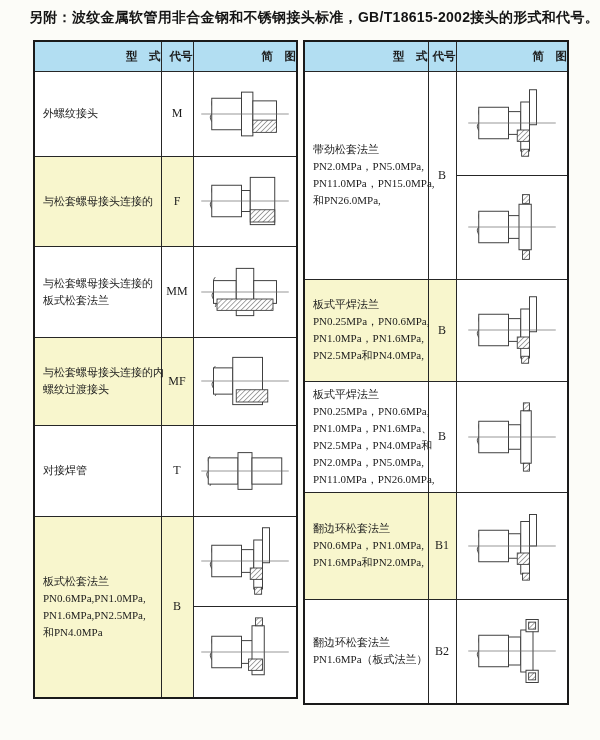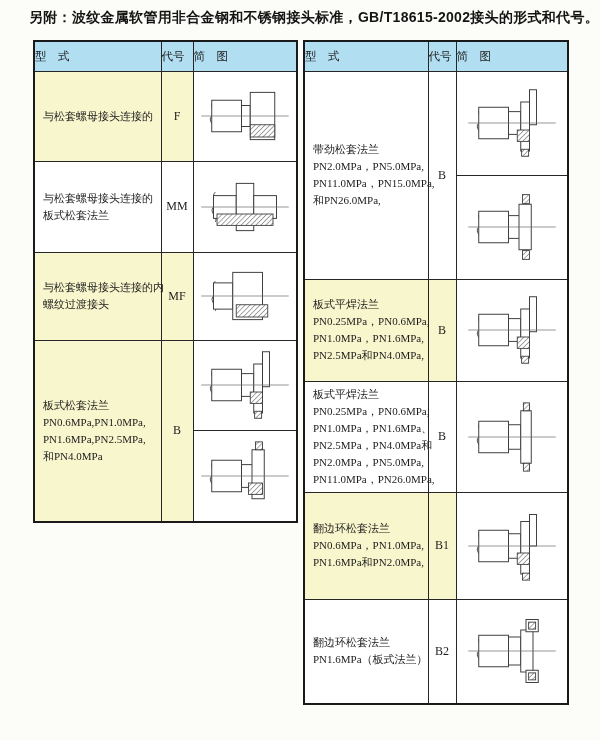--- a/index.html
+++ b/index.html
@@ -21,22 +21,22 @@
     border:2px solid #1a1a1a;
     background:#ffffff;
   }
   #tblL{left:33px;width:263px;}
   #tblR{left:303px;width:264px;}
   .tbl th,.tbl td{border:1px solid #262626;padding:0;}
   .tbl thead tr{height:30px;}
   .tbl th{
     background:#b2def2;
     font-family:"Liberation Serif","DejaVu Serif",serif;
-    font-size:11.5px;font-weight:normal;color:#1c1c1c;
-    text-align:left;vertical-align:middle;
+    font-size:11.5px;font-weight:bold;color:#1c1c1c;
+    text-align:right;vertical-align:middle;
   }
   td.type{
     vertical-align:middle;padding:4px 2px 4px 8px;
     font-size:11px;line-height:17px;
   }
   td.code{
     text-align:center;vertical-align:middle;
     font-size:12px;font-family:"Liberation Serif","DejaVu Serif",serif;
   }
   tr.hl td.type, tr.hl td.code{background:#f8f6cd;}
@@ -59,20 +59,46 @@
       <col style="width:104px">
     </colgroup>
   <thead>
     <tr>
       <th>型　式</th>
       <th>代号</th>
       <th>简　图</th>
     </tr>
   </thead>
   <tbody>
+      <tr style="height: 85px;">
+        <td class="type">
+          <div class="tline">外螺纹接头</div>
+        </td>
+        <td class="code">M</td>
+        <td class="diag">
+          <div class="dwrap" style="height: 83px;">
+            <div class="dcell">
+              <svg viewBox="0 0 104 80">
+                <defs>
+                  <pattern id="hatch0" width="4" height="4" patternUnits="userSpaceOnUse" patternTransform="rotate(45)">
+                    <rect width="4" height="4" fill="#ffffff"></rect>
+                    <line x1="0" y1="0" x2="0" y2="4" stroke="#555" stroke-width="1.2"></line>
+                  </pattern>
+                </defs>
+                <path d="M16,23 C 10,29 20,35 14,40 C 8,46 20,52 16,57" fill="none" stroke="#3a3a3a" stroke-width="1"></path>
+                <rect x="14" y="22" width="34" height="36" fill="#fff" stroke="#3a3a3a" stroke-width="1.1"></rect>
+                <rect x="48" y="15" width="13" height="50" fill="#fff" stroke="#3a3a3a" stroke-width="1.1"></rect>
+                <rect x="61" y="25" width="27" height="30" fill="#fff" stroke="#3a3a3a" stroke-width="1.1"></rect>
+                <rect x="61" y="47" width="27" height="14" fill="url(#hatch0)" stroke="#3a3a3a" stroke-width="1"></rect>
+                <line x1="2" y1="40" x2="102" y2="40" stroke="#6a6a6a" stroke-width="0.8"></line>
+              </svg>
+            </div>
+          </div>
+        </td>
+      </tr>
       <tr class="hl" style="height: 90px;">
         <td class="type">
           <div class="tline">与松套螺母接头连接的</div>
         </td>
         <td class="code">F</td>
         <td class="diag">
           <div class="dwrap" style="height: 88px;">
             <div class="dcell">
               <svg viewBox="0 0 104 80">
                 <defs>
@@ -132,20 +158,45 @@
                 <defs>
                   <pattern id="hatch3" width="4" height="4" patternUnits="userSpaceOnUse" patternTransform="rotate(45)">
                     <rect width="4" height="4" fill="#ffffff"></rect>
                     <line x1="0" y1="0" x2="0" y2="4" stroke="#555" stroke-width="1.2"></line>
                   </pattern>
                 </defs>
                 <path d="M18,23 C 12,29 22,35 16,40 C 10,46 22,52 18,57" fill="none" stroke="#3a3a3a" stroke-width="1"></path>
                 <rect x="16" y="25" width="22" height="30" fill="#fff" stroke="#3a3a3a" stroke-width="1.1"></rect>
                 <rect x="38" y="13" width="34" height="54" fill="#fff" stroke="#3a3a3a" stroke-width="1.1"></rect>
                 <rect x="42" y="50" width="36" height="14" fill="url(#hatch3)" stroke="#3a3a3a" stroke-width="1"></rect>
+                <line x1="2" y1="40" x2="102" y2="40" stroke="#6a6a6a" stroke-width="0.8"></line>
+              </svg>
+            </div>
+          </div>
+        </td>
+      </tr>
+      <tr style="height: 91px;">
+        <td class="type">
+          <div class="tline">对接焊管</div>
+        </td>
+        <td class="code">T</td>
+        <td class="diag">
+          <div class="dwrap" style="height: 89px;">
+            <div class="dcell">
+              <svg viewBox="0 0 104 80">
+                <defs>
+                  <pattern id="hatch4" width="4" height="4" patternUnits="userSpaceOnUse" patternTransform="rotate(45)">
+                    <rect width="4" height="4" fill="#ffffff"></rect>
+                    <line x1="0" y1="0" x2="0" y2="4" stroke="#555" stroke-width="1.2"></line>
+                  </pattern>
+                </defs>
+                <path d="M12,23 C 6,29 16,35 10,40 C 4,46 16,52 12,57" fill="none" stroke="#3a3a3a" stroke-width="1"></path>
+                <rect x="10" y="25" width="34" height="30" fill="#fff" stroke="#3a3a3a" stroke-width="1.1"></rect>
+                <rect x="44" y="19" width="16" height="42" fill="#fff" stroke="#3a3a3a" stroke-width="1.1"></rect>
+                <rect x="60" y="25" width="34" height="30" fill="#fff" stroke="#3a3a3a" stroke-width="1.1"></rect>
                 <line x1="2" y1="40" x2="102" y2="40" stroke="#6a6a6a" stroke-width="0.8"></line>
               </svg>
             </div>
           </div>
         </td>
       </tr>
       <tr class="hl" style="height: 130px;">
         <td class="type">
           <div class="tline">板式松套法兰</div>
           <div class="tline">PN0.6MPa,PN1.0MPa,</div>

